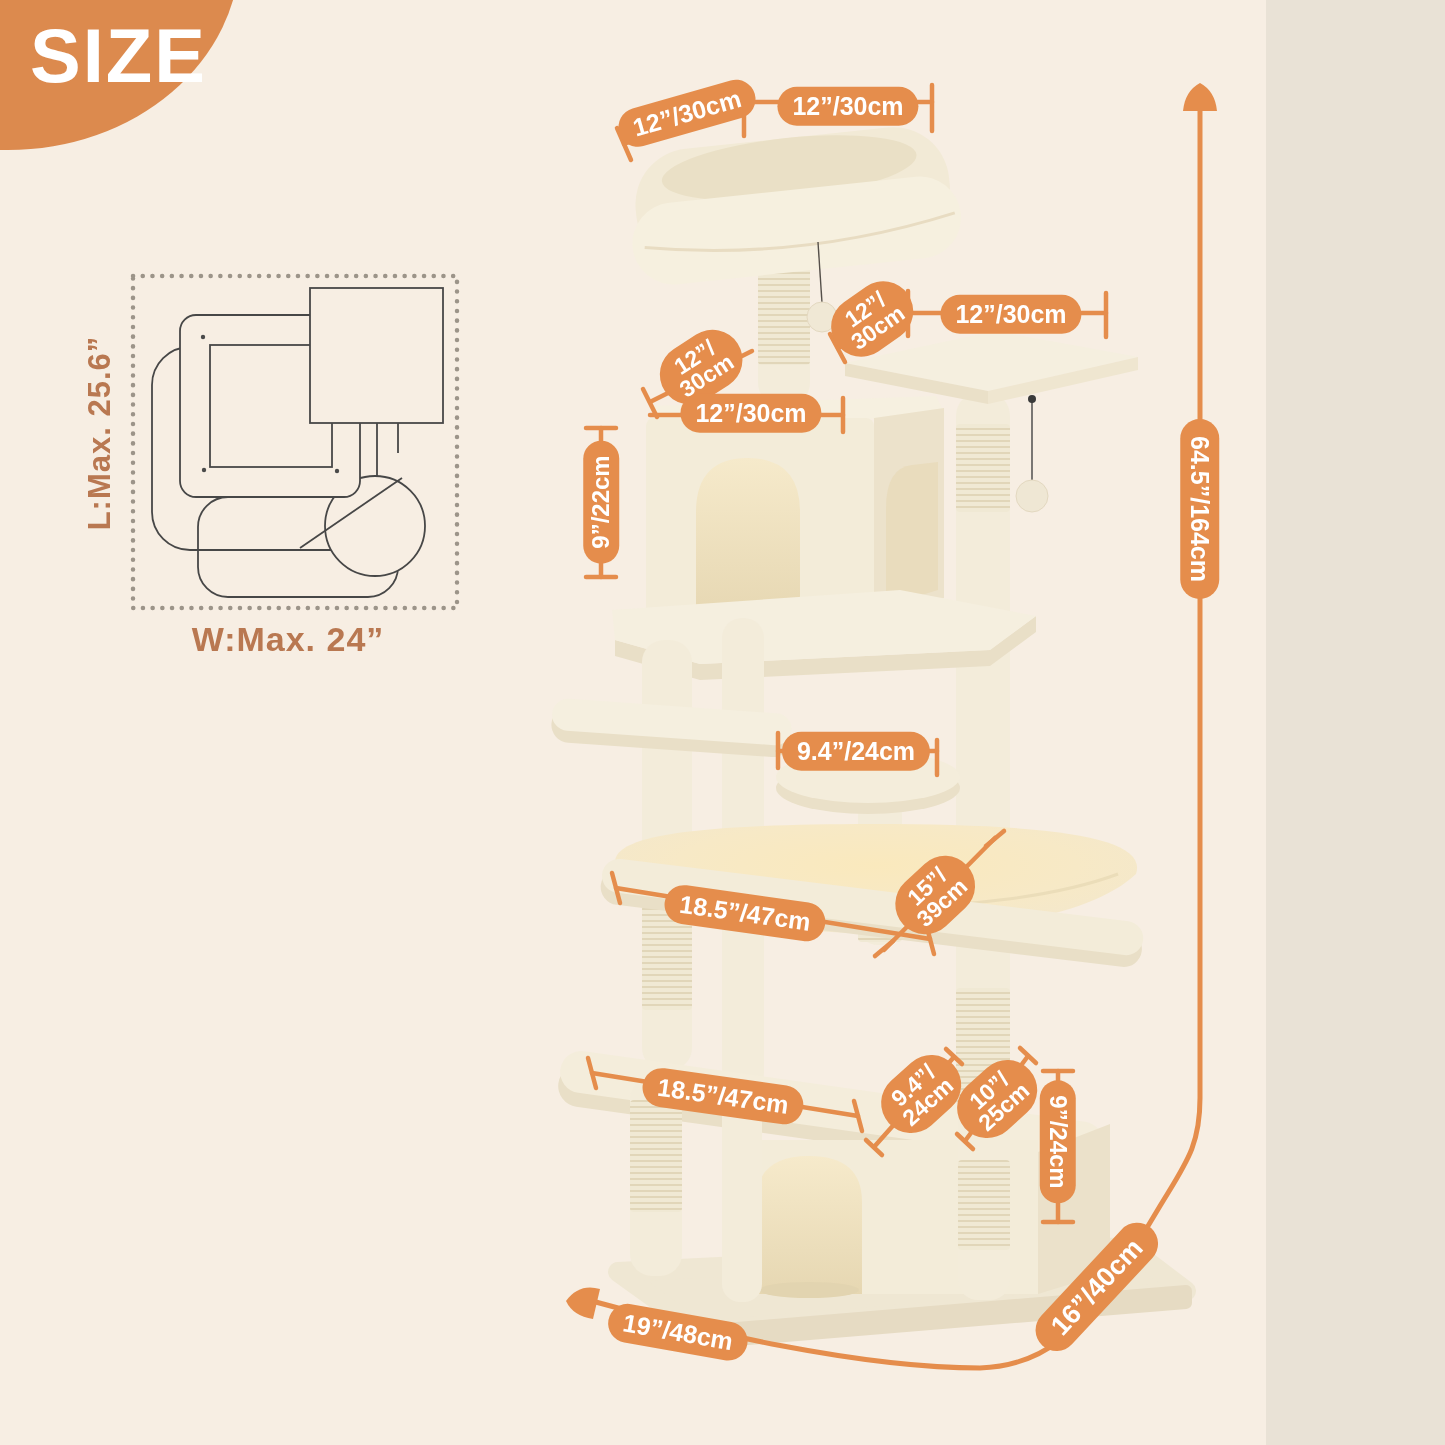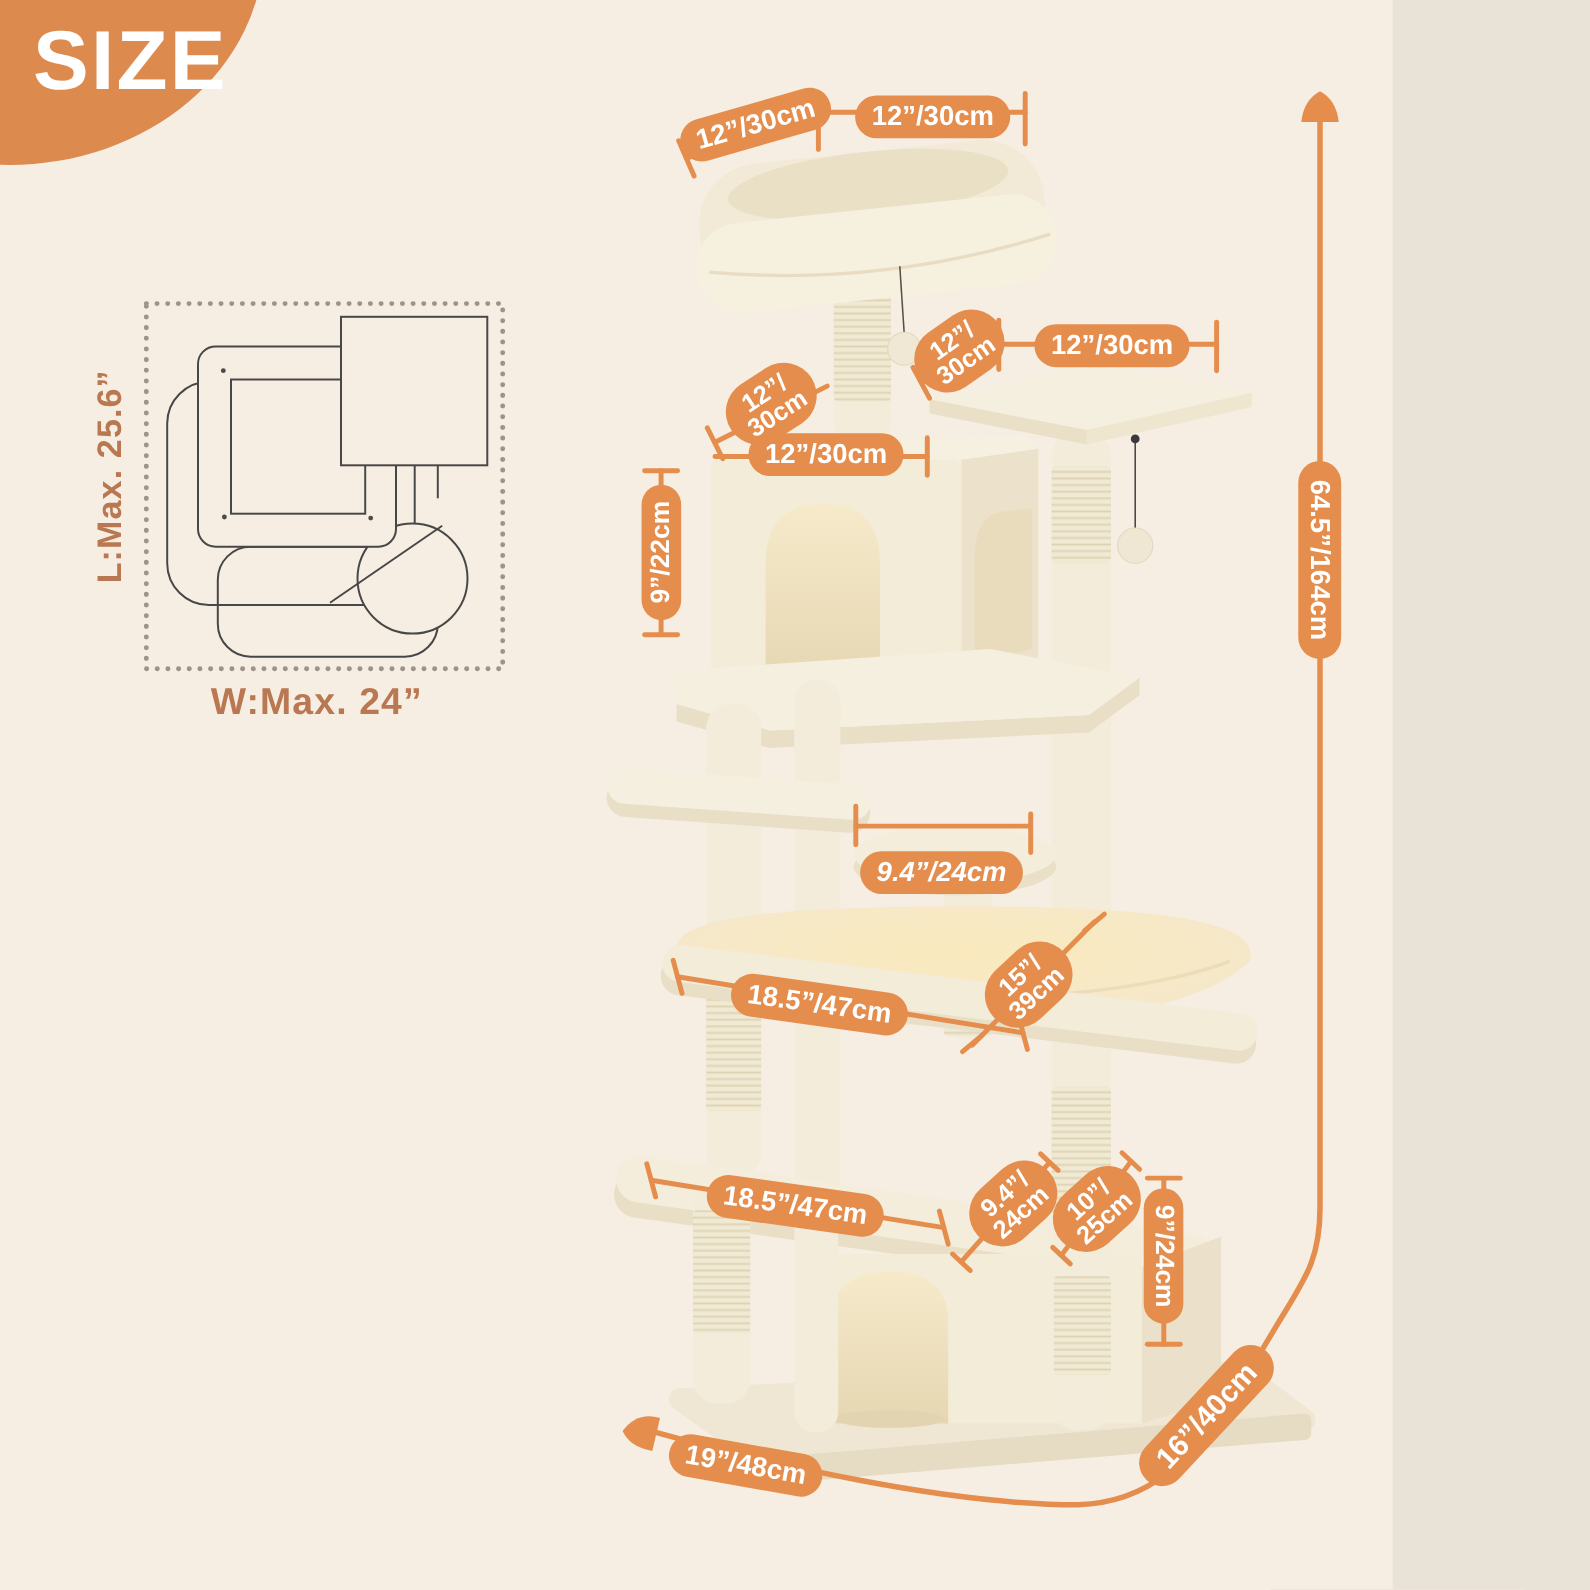--- a/index.html
+++ b/index.html
@@ -211,21 +211,21 @@
 
   <div class="pill p1line" style="left:687px;top:113px;transform:translate(-50%,-50%) rotate(-16deg);">12”/30cm</div>
   <div class="pill p1line" style="left:848px;top:106px;transform:translate(-50%,-50%);">12”/30cm</div>
   <div class="pill p2line" style="left:872px;top:319px;transform:translate(-50%,-50%) rotate(-35deg);">12”/
 30cm</div>
   <div class="pill p1line" style="left:1011px;top:314px;transform:translate(-50%,-50%);">12”/30cm</div>
   <div class="pill p2line" style="left:701px;top:367px;transform:translate(-50%,-50%) rotate(-33deg);">12”/
 30cm</div>
   <div class="pill p1line" style="left:751px;top:413px;transform:translate(-50%,-50%);">12”/30cm</div>
   <div class="pill pvert" style="left:601px;top:502px;transform:translate(-50%,-50%) rotate(-90deg);">9”/22cm</div>
-  <div class="pill p1line" style="left:856px;top:793px;transform:translate(-50%,-50%);font-style:italic;">9.4”/24cm</div>
+  <div class="pill p1line" style="left:856px;top:751px;transform:translate(-50%,-50%);">9.4”/24cm</div>
   <div class="pill p1line" style="left:745px;top:913px;transform:translate(-50%,-50%) rotate(8deg);">18.5”/47cm</div>
   <div class="pill p2line" style="left:935px;top:895px;transform:translate(-50%,-50%) rotate(-43deg);">15”/
 39cm</div>
   <div class="pill p1line" style="left:723px;top:1096px;transform:translate(-50%,-50%) rotate(8deg);">18.5”/47cm</div>
   <div class="pill p2line" style="left:921px;top:1094px;transform:translate(-50%,-50%) rotate(-42deg);">9.4”/
 24cm</div>
   <div class="pill p2line" style="left:997px;top:1099px;transform:translate(-50%,-50%) rotate(-42deg);">10”/
 25cm</div>
   <div class="pill pvert" style="left:1058px;top:1142px;transform:translate(-50%,-50%) rotate(90deg);">9”/24cm</div>
   <div class="pill p1line" style="left:678px;top:1332px;transform:translate(-50%,-50%) rotate(10deg);">19”/48cm</div>

